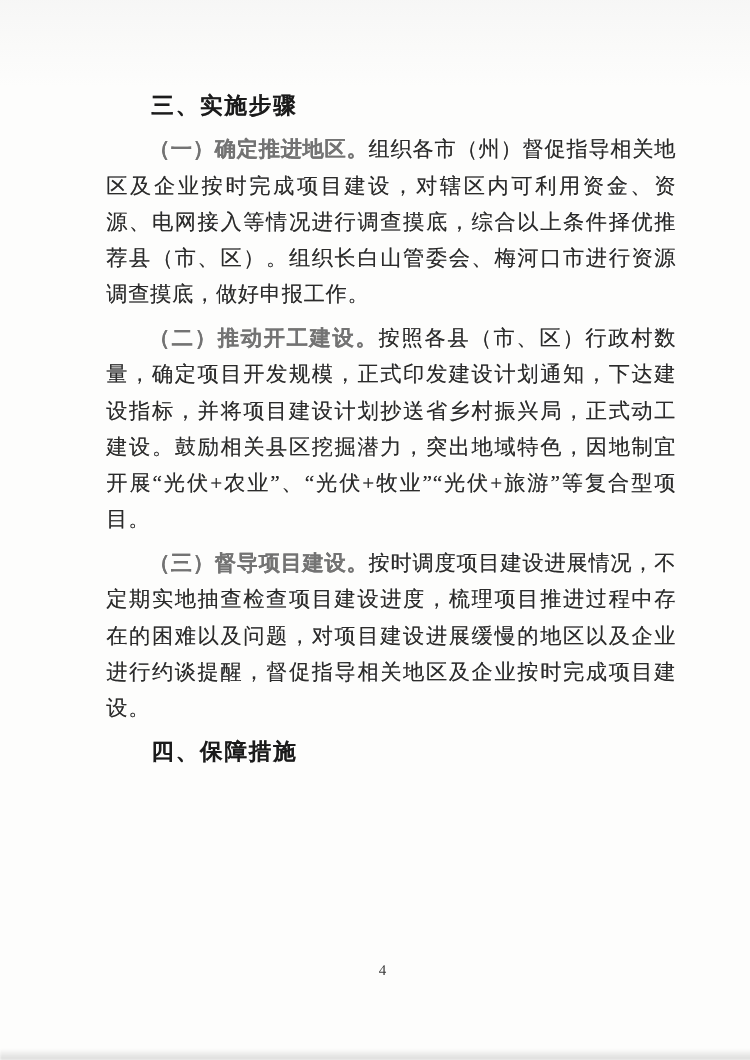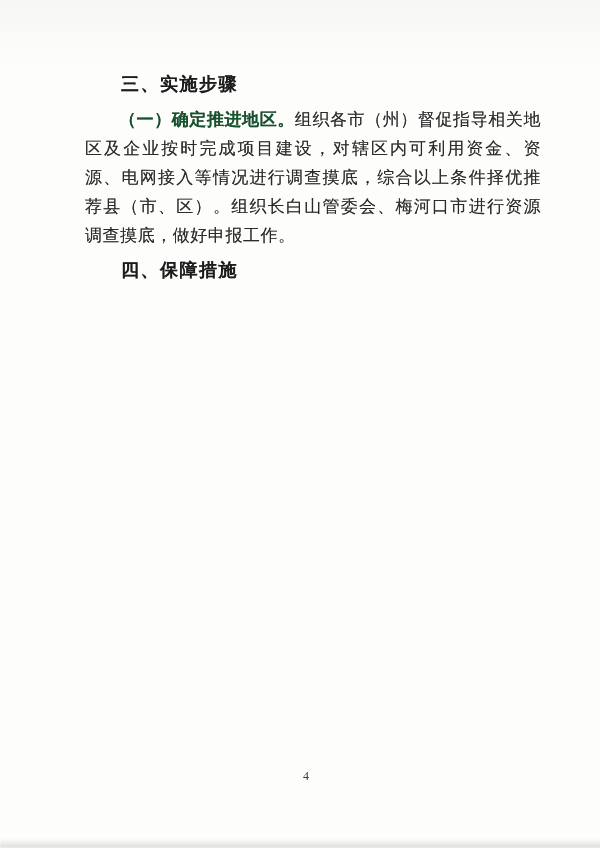--- a/index.html
+++ b/index.html
@@ -47,21 +47,21 @@
     line-height: 29px;
   }
   .sec4 {
   }
   .content p {
     margin: 6px 0 0 0;
     text-indent: 2em;
   }
   .lead {
     font-weight: bold;
-    color: #14532d;
+    color: #737373;
   }
   .pagenum {
     position: absolute;
     top: 769px;
     left: 0;
     width: 100%;
     text-align: center;
     font-size: 12px;
     letter-spacing: 0;
     color: #3a3a3a;
@@ -80,21 +80,23 @@
 <body>
 
 <div class="page">
   <div class="top-wash"></div>
 
   <div class="content">
     <h2 class="sec">三、实施步骤</h2>
 
     <p><span class="lead">（一）确定推进地区。</span><span>组织各市（州）督促指导相关地区及企业按时完成项目建设，对辖区内可利用资金、资源、电网接入等情况进行调查摸底，综合以上条件择优推荐县（市、区）。组织长白山管委会、梅河口市进行资源调查摸底，做好申报工作。</span></p>
 
+    <p><span class="lead">（二）推动开工建设。</span><span>按照各县（市、区）行政村数量，确定项目开发规模，正式印发建设计划通知，下达建设指标，并将项目建设计划抄送省乡村振兴局，正式动工建设。鼓励相关县区挖掘潜力，突出地域特色，因地制宜开展“光伏+农业”、“光伏+牧业”“光伏+旅游”等复合型项目。</span></p>
 
+    <p><span class="lead">（三）督导项目建设。</span><span>按时调度项目建设进展情况，不定期实地抽查检查项目建设进度，梳理项目推进过程中存在的困难以及问题，对项目建设进展缓慢的地区以及企业进行约谈提醒，督促指导相关地区及企业按时完成项目建设。</span></p>
 
 
     <h2 class="sec sec4">四、保障措施</h2>
   </div>
 
   <div class="pagenum">4</div>
   <div class="bottom-shade"></div>
 </div>
 
 </body></html>

